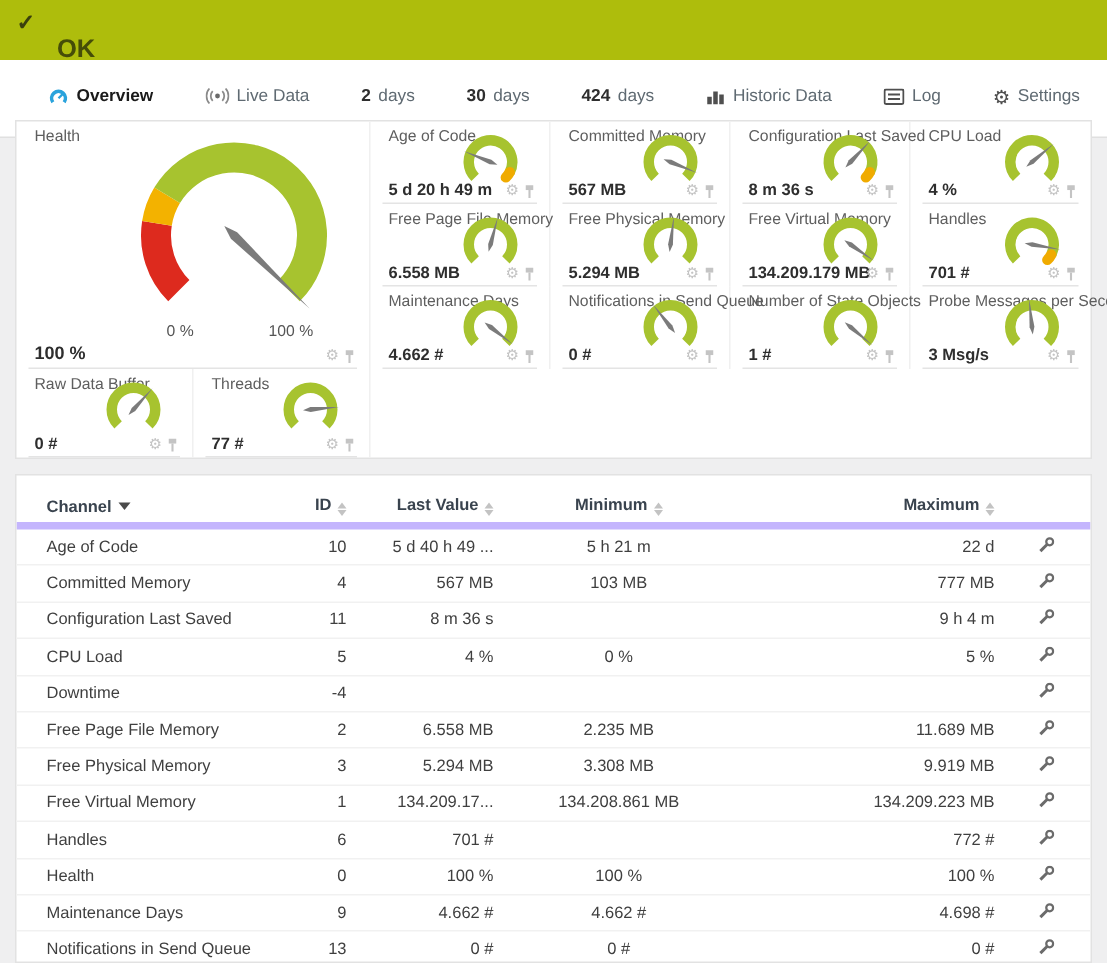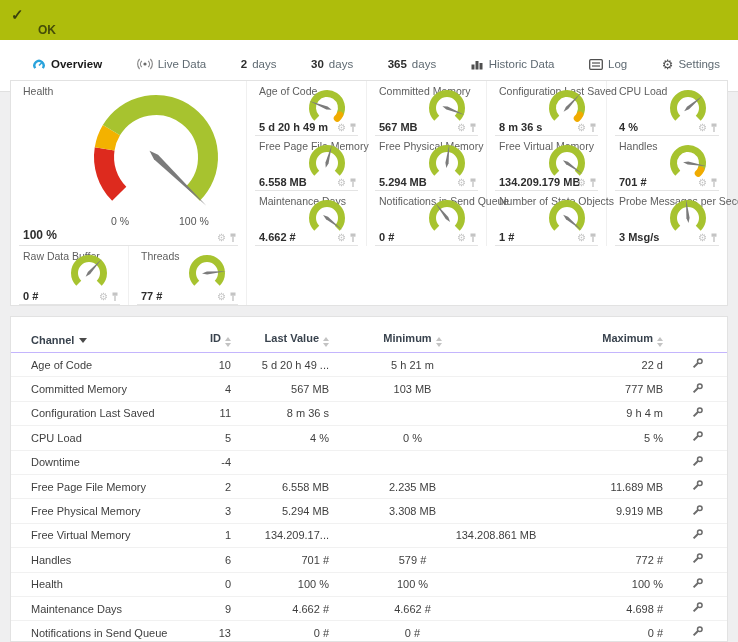--- a/index.html
+++ b/index.html
@@ -9,21 +9,21 @@
   #screen{position:absolute;inset:0;width:738px;height:642px}
 
   
   .header{position:absolute;top:0;left:0;width:738px;height:40px;background:var(--header-bg,#aebd0c)}
   .header .check{position:absolute;left:11px;top:6px;font-size:15px;font-weight:bold;color:#3a400d}
   .header-line{position:absolute;left:37px;top:5px;display:flex;align-items:baseline}
   .sensor-label{font-style:italic;font-size:13px;color:#f3f6d8;margin-right:7px}
   .sensor-title{font-size:14.5px;font-weight:bold;color:#ffffff}
   .flag{margin-left:3px;align-self:flex-start;padding-top:1px}
   .stars{font-size:11px;letter-spacing:1.5px;color:#3a400d;margin-left:10px;align-self:flex-start;padding-top:2px}
-  .status-ok{position:absolute;left:38px;top:23px;font-size:12px;font-weight:bold;color:#454d08}
+  .status-ok{position:absolute;left:38px;top:23px;font-size:17px;font-weight:bold;color:#454d08}
 
   
   .tabbar{position:absolute;top:40px;left:0;width:738px;height:52px;background:#fff;
           border-bottom:1px solid #e0e0e0;display:flex;justify-content:space-between;
           padding:0 16px 0 30px}
   .tab{display:flex;align-items:center;gap:5px;font-size:11.5px;color:#5f6a72;cursor:pointer;
        border-bottom:3px solid transparent;padding:0 2px}
   .tab.active{color:#1a1a1a;font-weight:bold;border-bottom-color:var(--accent,#2aa3dc)}
   .tab .num{font-weight:bold;color:#2e2e2e}
   .tab .icon{display:inline-flex;align-items:center}
@@ -47,21 +47,21 @@
   .mini{position:absolute;bottom:3px;right:9px;display:flex;align-items:center;gap:3px}
   .mini .gear-glyph{font-size:10px;color:#c4c4c4;line-height:1;cursor:pointer}
   .gcell.big .ggauge{top:6px;left:40px;right:auto}
   .gcell.big .gvalue{font-size:12px;bottom:4px}
   .scale-lbl{position:absolute;font-size:10.5px;color:#555}
   .lbl0{top:134px;left:100px}
   .lbl100{top:134px;left:168px}
 
   
   .thead{display:flex;align-items:center;height:26px;font-size:11px;font-weight:bold;
-         color:#39434e;border-bottom:1px solid #c4b5fd}
+         color:#39434e;border-bottom:5px solid #c4b5fd}
   .trow{display:flex;align-items:center;height:24.4px;font-size:11px;color:#3f3f3f;
         border-bottom:1px solid #f1f1f1}
   .col-channel{width:178px;padding-left:20px;text-align:left}
   .col-id{width:42px;text-align:right}
   .col-last{width:98px;text-align:right}
   .col-min{flex:1;text-align:center}
   .col-max{flex:1;text-align:right}
   .col-edit{width:64px;text-align:right;padding-right:24px}
   .sort-carets{display:inline-flex;flex-direction:column;margin-left:4px;vertical-align:1px}
   .sort-carets i{display:block;width:0;height:0;border-left:3.5px solid transparent;border-right:3.5px solid transparent}
@@ -104,21 +104,21 @@
       </div>
       <div class="tab">
         <span class="num">2</span>
         <span>days</span>
       </div>
       <div class="tab">
         <span class="num">30</span>
         <span>days</span>
       </div>
       <div class="tab">
-        <span class="num">365</span>
+        <span class="num">424</span>
         <span>days</span>
       </div>
       <div class="tab">
         <span class="icon">
           <svg width="13" height="11" viewBox="0 0 13 11">
             <rect x="0.5" y="5.5" width="3" height="5" fill="#4f4f4f"></rect>
             <rect x="4.5" y="2" width="3" height="8.5" fill="#4f4f4f"></rect>
             <rect x="8.5" y="4" width="3" height="6.5" fill="#4f4f4f"></rect>
           </svg>
         </span>
@@ -397,21 +397,21 @@
         <div class="col-max"><span>Maximum</span><span class="sort-carets">
             <i class="u"></i>
             <i class="d"></i>
           </span></div>
         <div class="col-edit"><span></span></div>
       </div>
     <div id="tbody">
         <div class="trow">
           <div class="col-channel">Age of Code</div>
           <div class="col-id">10</div>
-          <div class="col-last">5 d 20 h 49 ...</div>
+          <div class="col-last">5 d 40 h 49 ...</div>
           <div class="col-min">5 h 21 m</div>
           <div class="col-max">22 d</div>
           <div class="col-edit"><svg class="edit-ico" width="11" height="11" viewBox="0 0 11 11">
               <line x1="1.6" y1="9.4" x2="6.2" y2="4.8" stroke="#6b6b6b" stroke-width="2"></line>
               <circle cx="7.8" cy="3.2" r="2.3" fill="none" stroke="#6b6b6b" stroke-width="1.5"></circle>
             </svg></div>
         </div>
         <div class="trow">
           <div class="col-channel">Committed Memory</div>
           <div class="col-id">4</div>
@@ -475,30 +475,30 @@
           <div class="col-edit"><svg class="edit-ico" width="11" height="11" viewBox="0 0 11 11">
               <line x1="1.6" y1="9.4" x2="6.2" y2="4.8" stroke="#6b6b6b" stroke-width="2"></line>
               <circle cx="7.8" cy="3.2" r="2.3" fill="none" stroke="#6b6b6b" stroke-width="1.5"></circle>
             </svg></div>
         </div>
         <div class="trow">
           <div class="col-channel">Free Virtual Memory</div>
           <div class="col-id">1</div>
           <div class="col-last">134.209.17...</div>
           <div class="col-min">134.208.861 MB</div>
+          <div class="col-max">134.209.223 MB</div>
           <div class="col-edit"><svg class="edit-ico" width="11" height="11" viewBox="0 0 11 11">
               <line x1="1.6" y1="9.4" x2="6.2" y2="4.8" stroke="#6b6b6b" stroke-width="2"></line>
               <circle cx="7.8" cy="3.2" r="2.3" fill="none" stroke="#6b6b6b" stroke-width="1.5"></circle>
             </svg></div>
         </div>
         <div class="trow">
           <div class="col-channel">Handles</div>
           <div class="col-id">6</div>
           <div class="col-last">701 #</div>
-          <div class="col-min">579 #</div>
           <div class="col-max">772 #</div>
           <div class="col-edit"><svg class="edit-ico" width="11" height="11" viewBox="0 0 11 11">
               <line x1="1.6" y1="9.4" x2="6.2" y2="4.8" stroke="#6b6b6b" stroke-width="2"></line>
               <circle cx="7.8" cy="3.2" r="2.3" fill="none" stroke="#6b6b6b" stroke-width="1.5"></circle>
             </svg></div>
         </div>
         <div class="trow">
           <div class="col-channel">Health</div>
           <div class="col-id">0</div>
           <div class="col-last">100 %</div>

